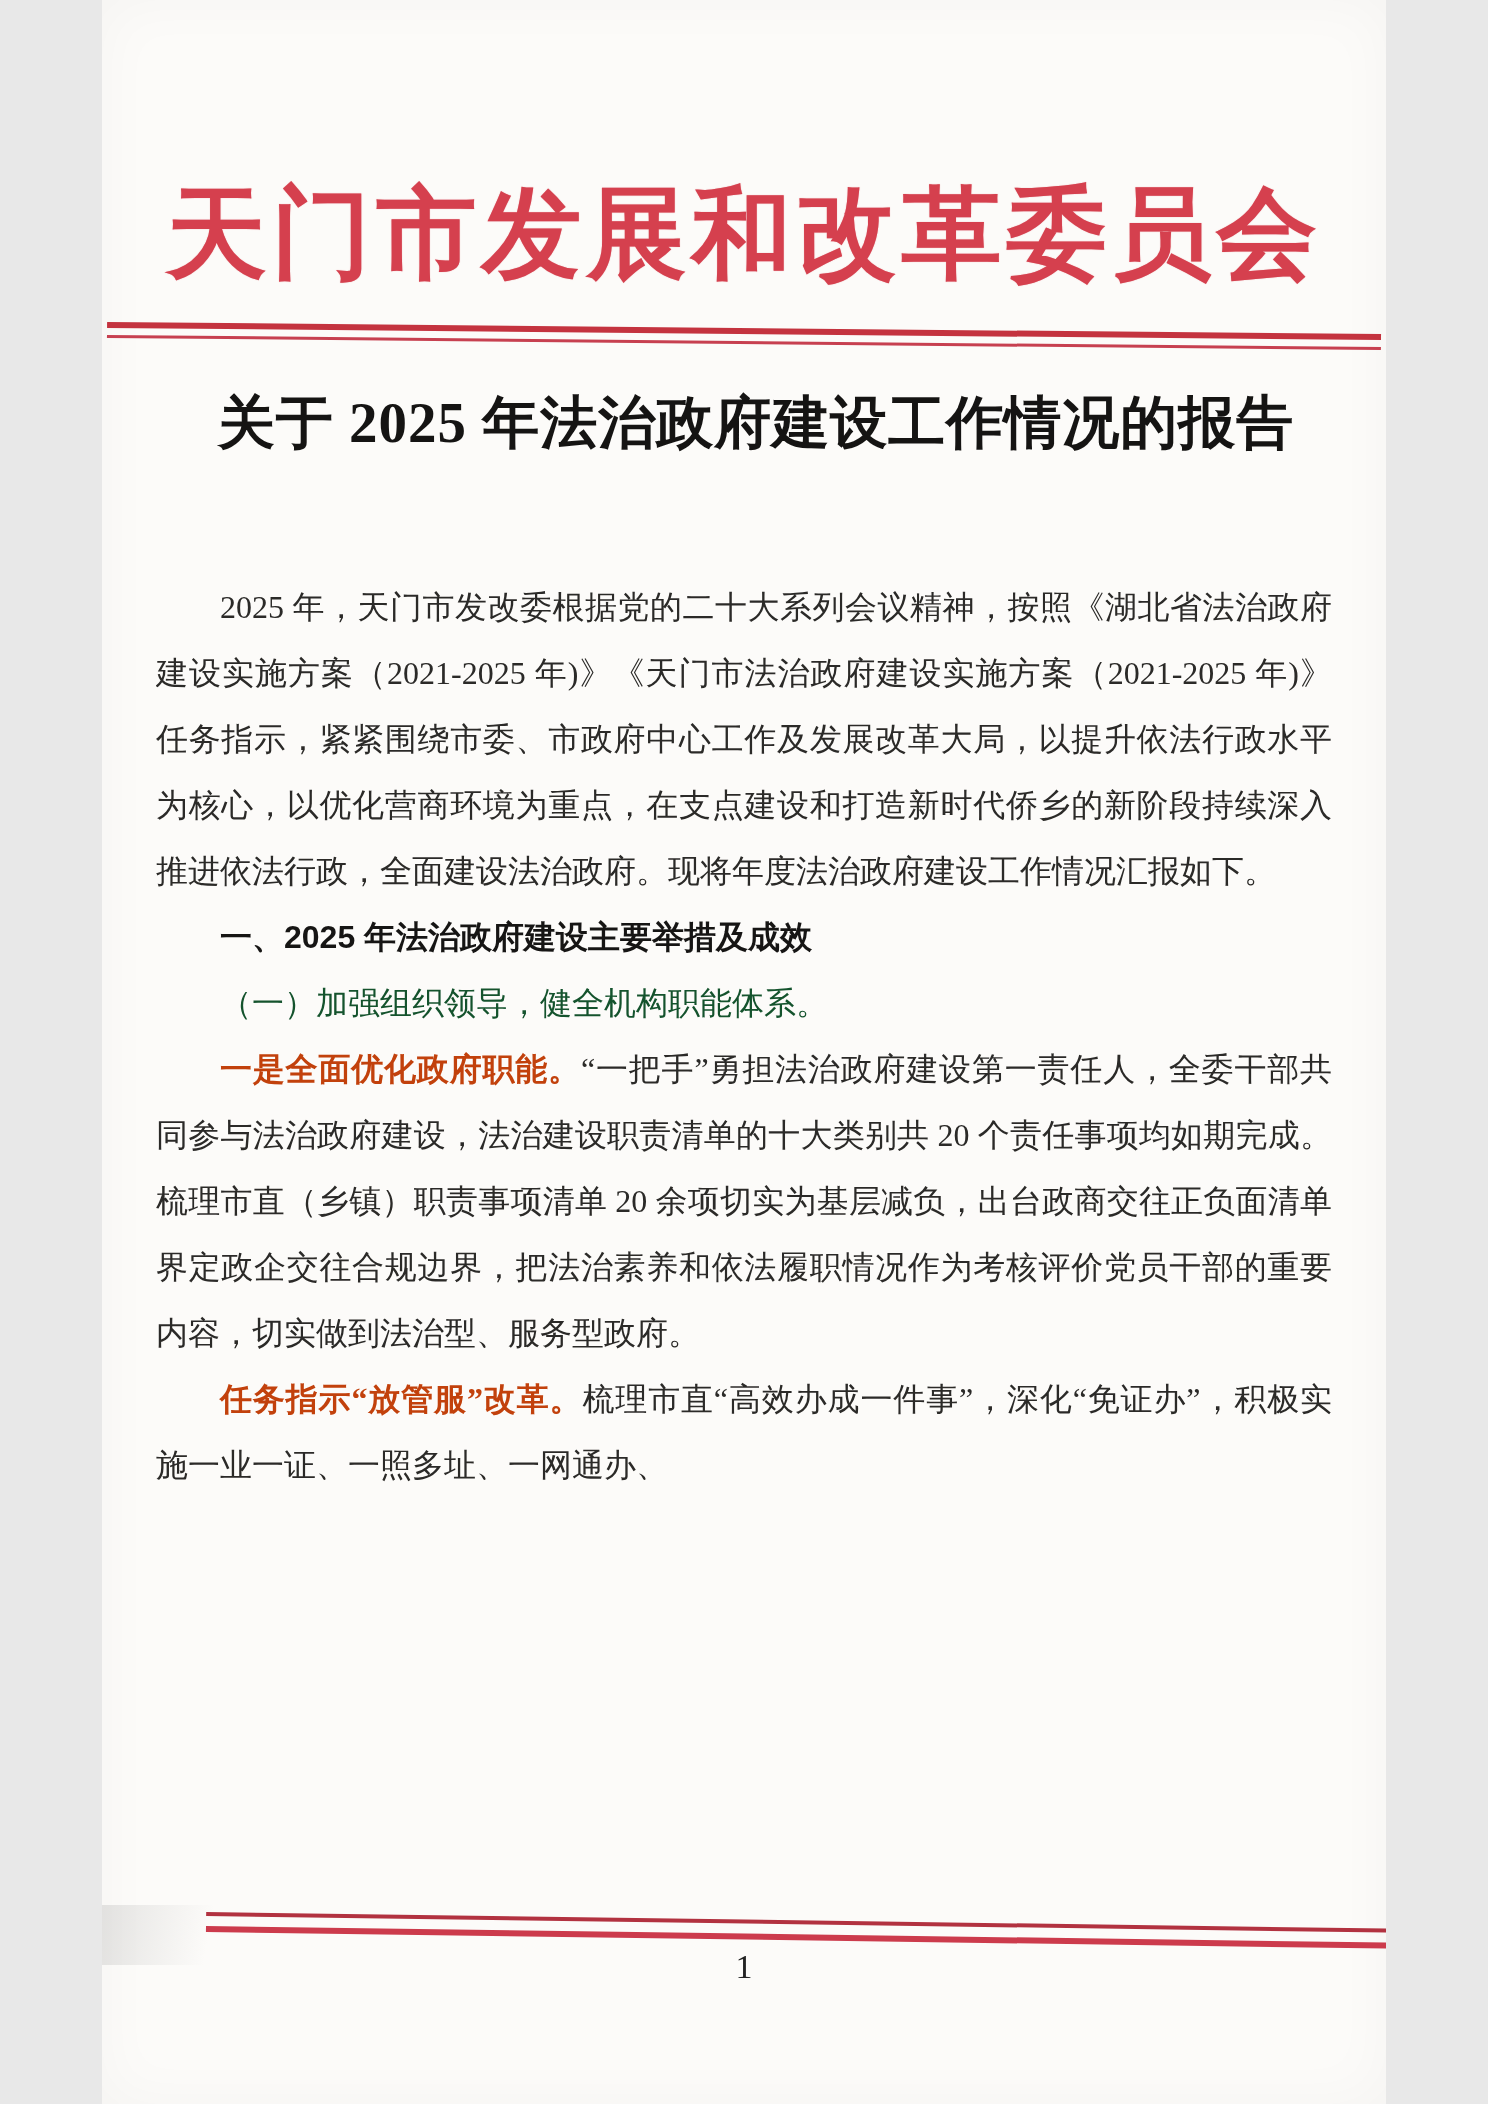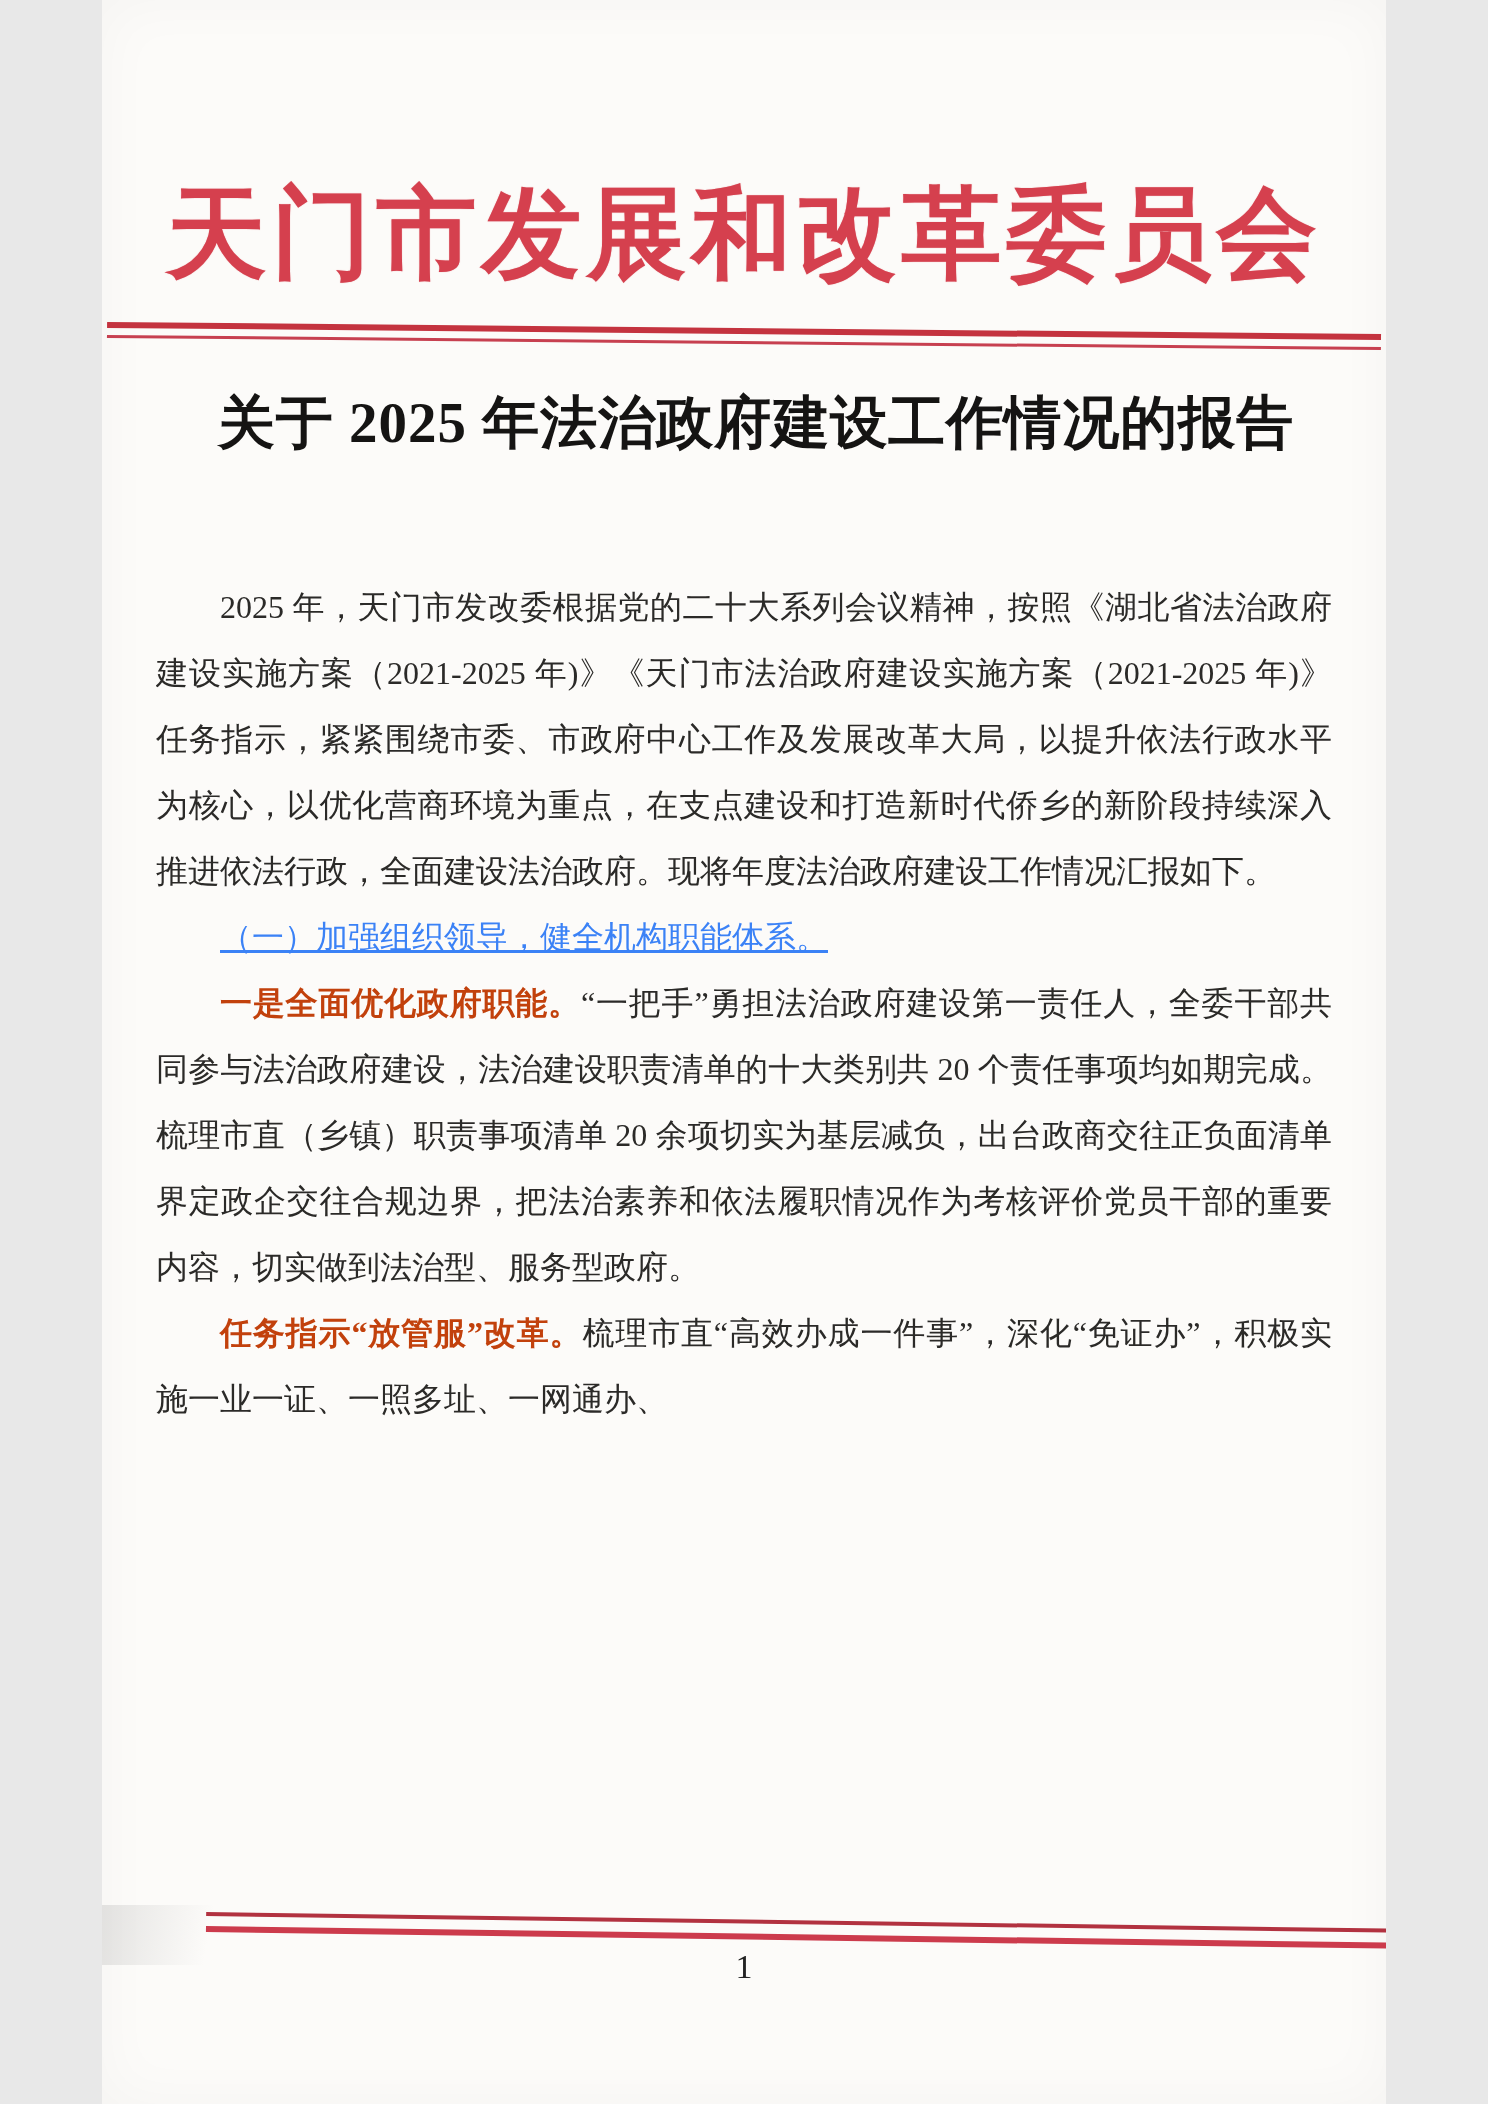--- a/index.html
+++ b/index.html
@@ -68,21 +68,21 @@
     color: #2b2a28;
   }
   .body-text p { text-indent: 2em; margin: 0; }
 
   .section-heading {
     font-family: "Liberation Sans", "DejaVu Sans", sans-serif;
     font-weight: bold;
     color: #161514;
     letter-spacing: 0;
   }
-  .subsection-heading { color: #3b82f6; text-decoration: underline; }
+  .subsection-heading { color: #14532d; }
   .lead { font-weight: bold; color: #c2410c; }
 
   .footer-rules {
     position: absolute;
     left: 104px; top: 1921px;
     width: 1280px;
     transform: rotate(0.8deg);
   }
   .footer-rules .thin  { height: 4px; background: #b23240; }
   .footer-rules .gap   { height: 10px; }
@@ -108,20 +108,21 @@
     <div class="thick"></div>
     <div class="gap"></div>
     <div class="thin"></div>
   </div>
 
   <div class="doc-title">关于 2025 年法治政府建设工作情况的报告</div>
 
   <div class="body-text">
     <p>2025 年，天门市发改委根据党的二十大系列会议精神，按照《湖北省法治政府建设实施方案（2021-2025 年)》《天门市法治政府建设实施方案（2021-2025 年)》任务指示，紧紧围绕市委、市政府中心工作及发展改革大局，以提升依法行政水平为核心，以优化营商环境为重点，在支点建设和打造新时代侨乡的新阶段持续深入推进依法行政，全面建设法治政府。现将年度法治政府建设工作情况汇报如下。</p>
 
+    <p class="section-heading">一、2025 年法治政府建设主要举措及成效</p>
 
     <p class="subsection-heading">（一）加强组织领导，健全机构职能体系。</p>
 
     <p><span class="lead">一是全面优化政府职能。</span><span>“一把手”勇担法治政府建设第一责任人，全委干部共同参与法治政府建设，法治建设职责清单的十大类别共 20 个责任事项均如期完成。梳理市直（乡镇）职责事项清单 20 余项切实为基层减负，出台政商交往正负面清单界定政企交往合规边界，把法治素养和依法履职情况作为考核评价党员干部的重要内容，切实做到法治型、服务型政府。</span></p>
 
     <p><span class="lead">任务指示“放管服”改革。</span><span>梳理市直“高效办成一件事”，深化“免证办”，积极实施一业一证、一照多址、一网通办、</span></p>
   </div>
 
   <div class="footer-rules">
     <div class="thin"></div>

